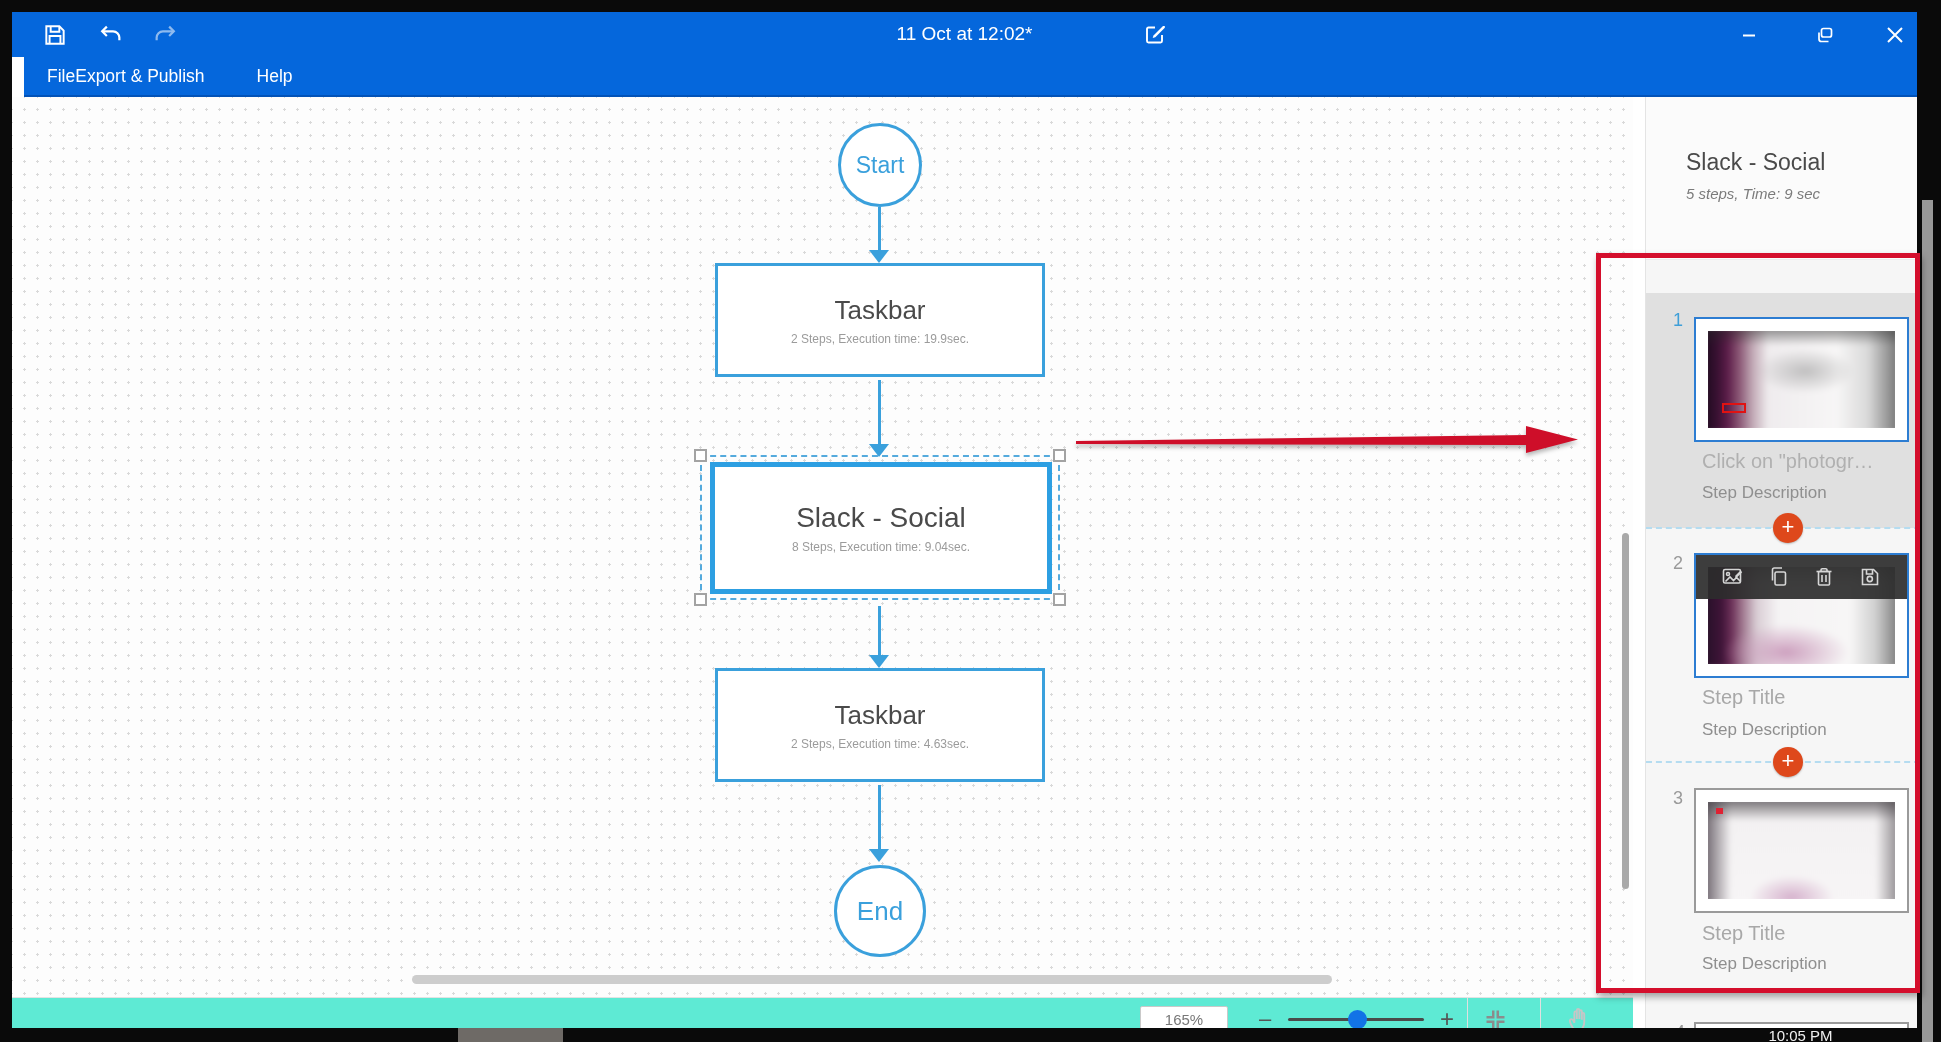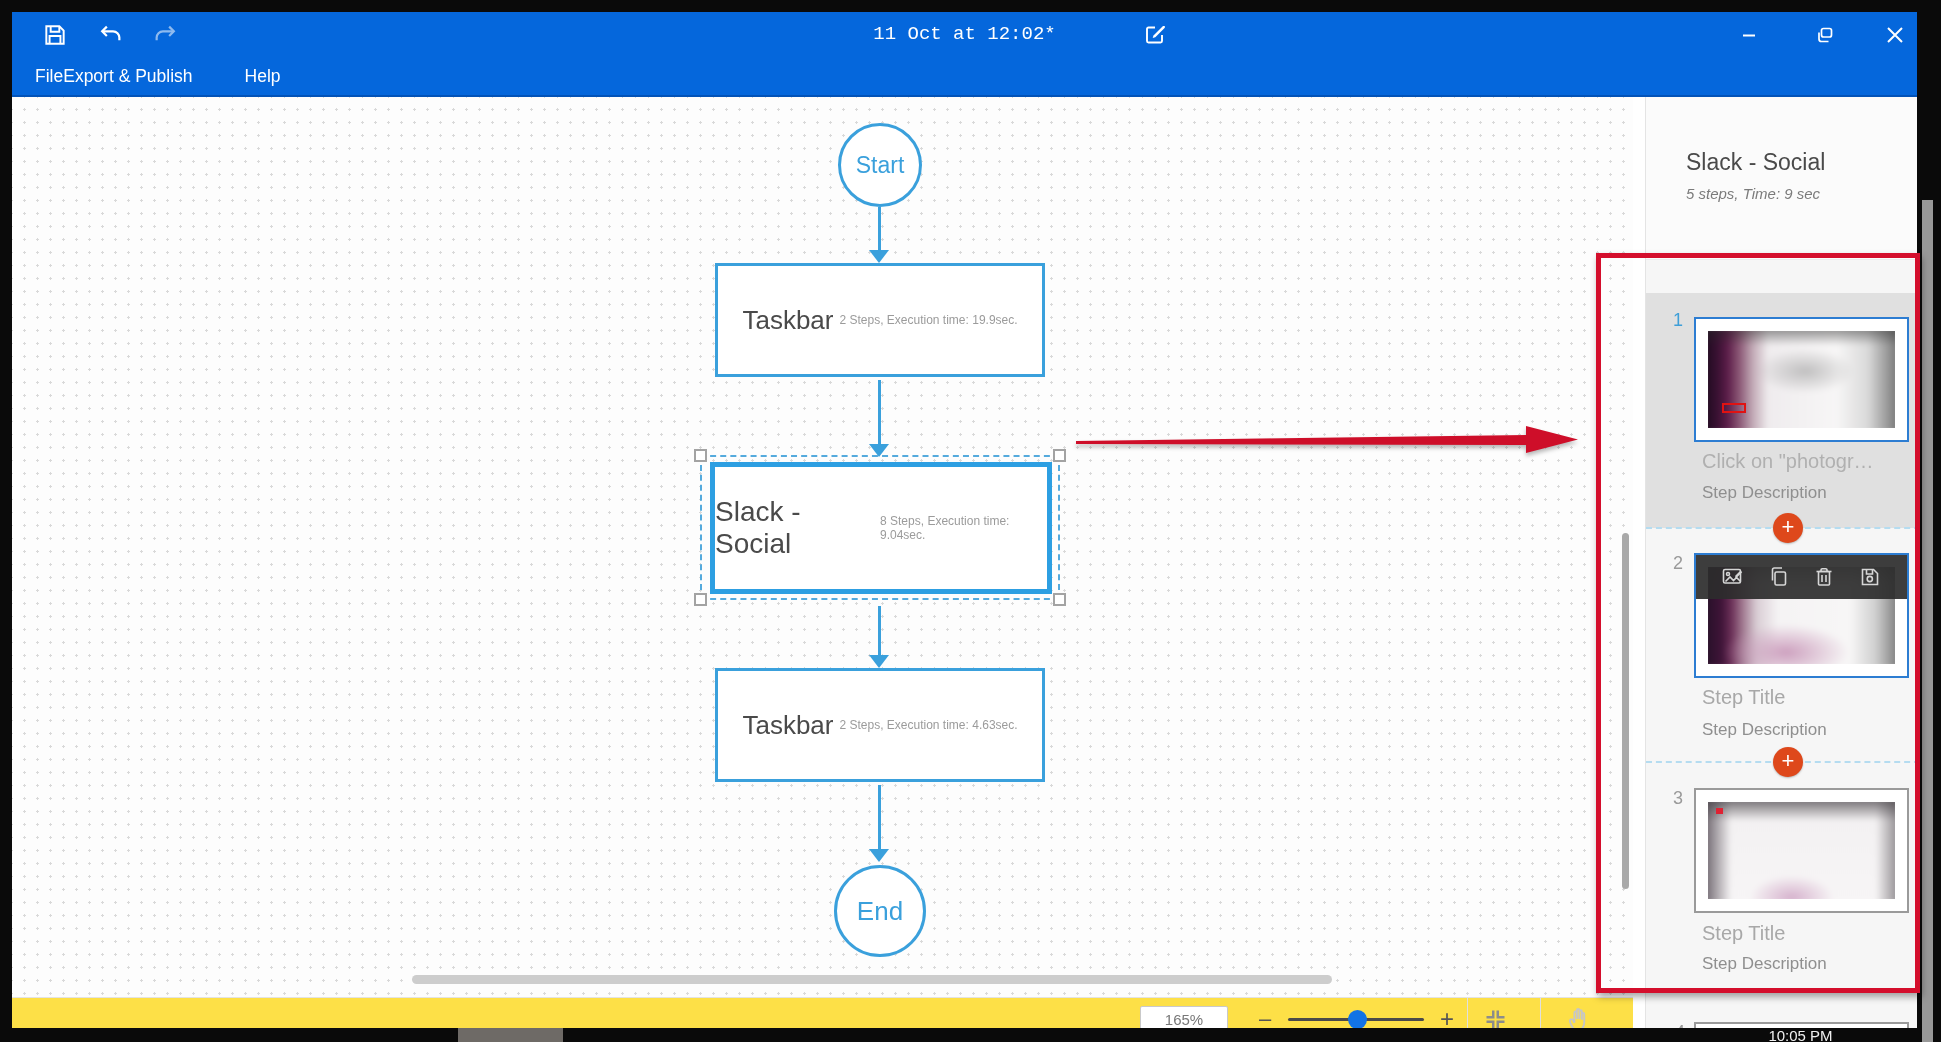--- a/index.html
+++ b/index.html
@@ -3,43 +3,43 @@
 <meta charset="utf-8">
 <style>
   * { margin:0; padding:0; box-sizing:border-box; }
   html,body { background:#000; }
   body { font-family:"Liberation Sans", sans-serif; }
   #stage { position:relative; width:1941px; height:1042px; background:#0a0a0a; overflow:hidden; }
   .abs { position:absolute; }
 
   
   #window { left:12px; top:12px; width:1905px; height:1016px; background:#fff; overflow:hidden; }
-  #titlebar { left:0; top:0; width:1905px; height:45px; background:#0567dc;font-family:Liberation Mono, monospace; }
-  #menubar { left:0; top:45px; width:1905px; height:40px; background:#0567dc; border-bottom:2px solid #0353b8; display:flex; align-items:center; }
+  #titlebar { left:0; top:0; width:1905px; height:45px; background:#0567dc; }
+  #menubar { left:12px; top:45px; width:1905px; height:40px; background:#0567dc; border-bottom:2px solid #0353b8; display:flex; align-items:center; }
   .menu-item { color:#fff; font-size:17.5px; cursor:default; }
   .tb-title { color:#fff; font-size:19px; white-space:nowrap; }
   .winbtn { width:46px; height:45px; display:flex; align-items:center; justify-content:center; }
 
   
   #canvas { left:0; top:85px; width:1621px; height:900px; background-color:#fdfdfd;
     background-image: radial-gradient(circle, #d9d9d9 1.2px, rgba(0,0,0,0) 1.3px);
     background-size:13px 13px; background-position:6px 6px; overflow:hidden; }
   .flow-circle { border:3px solid #3aa0dc; border-radius:50%; background:#fff; display:flex; align-items:center; justify-content:center; color:#3aa0dc; }
-  .flow-box { background:#fff; border:3px solid #3aa0dc; display:flex; flex-direction:row; align-items:center; justify-content:center; gap:6px; }
+  .flow-box { background:#fff; border:3px solid #3aa0dc; display:flex; flex-direction:column; align-items:center; justify-content:center; gap:6px; }
   .flow-box .bt { color:#4a4a4a; font-size:26px; }
   .flow-box .bs { color:#9b9b9b; font-size:12px; }
   .vline { width:3px; background:#3aa0dc; }
   .ahead { width:0; height:0; border-left:10px solid rgba(0,0,0,0); border-right:10px solid rgba(0,0,0,0); border-top:13px solid #3aa0dc; }
   .sel-rect { border:2px dashed #54aadd; }
   .handle { width:13px; height:13px; background:#fff; border:2px solid #a3a3a3; }
   .scroll-h { background:#cdcdcd; border-radius:5px; }
   .scroll-v { background:#a9a9a9; border-radius:4px; }
 
   
-  #bottombar { left:0; top:985px; width:1621px; height:43px; background:#fde047; border-top:1px solid #e3e3e3;padding-left:40px; }
+  #bottombar { left:0; top:985px; width:1621px; height:43px; background:#5eead4; border-top:1px solid #e3e3e3;padding-left:40px; }
   #zoomInput { left:1128px; top:8px; width:88px; height:27px; border:1px solid #c9c9c9; border-radius:2px; background:#fff; text-align:center; font-size:15px; color:#787878; font-family:"Liberation Sans",sans-serif; }
   .zbtn { color:#555; text-align:center; }
   .vsep { width:1px; height:42px; background:#e0e0e0; }
 
   
   #panel { left:1633px; top:85px; width:284px; height:943px; background:#fbfbfb; border-left:1px solid #e4e4e4; overflow:hidden; }
   .p-title { color:#4a4a4a; font-size:23px; }
   .p-sub { color:#7b7b7b; font-size:15px; }
   #steplist { left:0; top:162px; width:284px; height:781px; background:#f6f6f6; border-top:1px solid #ececec; }
   .step-num { font-size:18px; color:#9a9a9a; }

